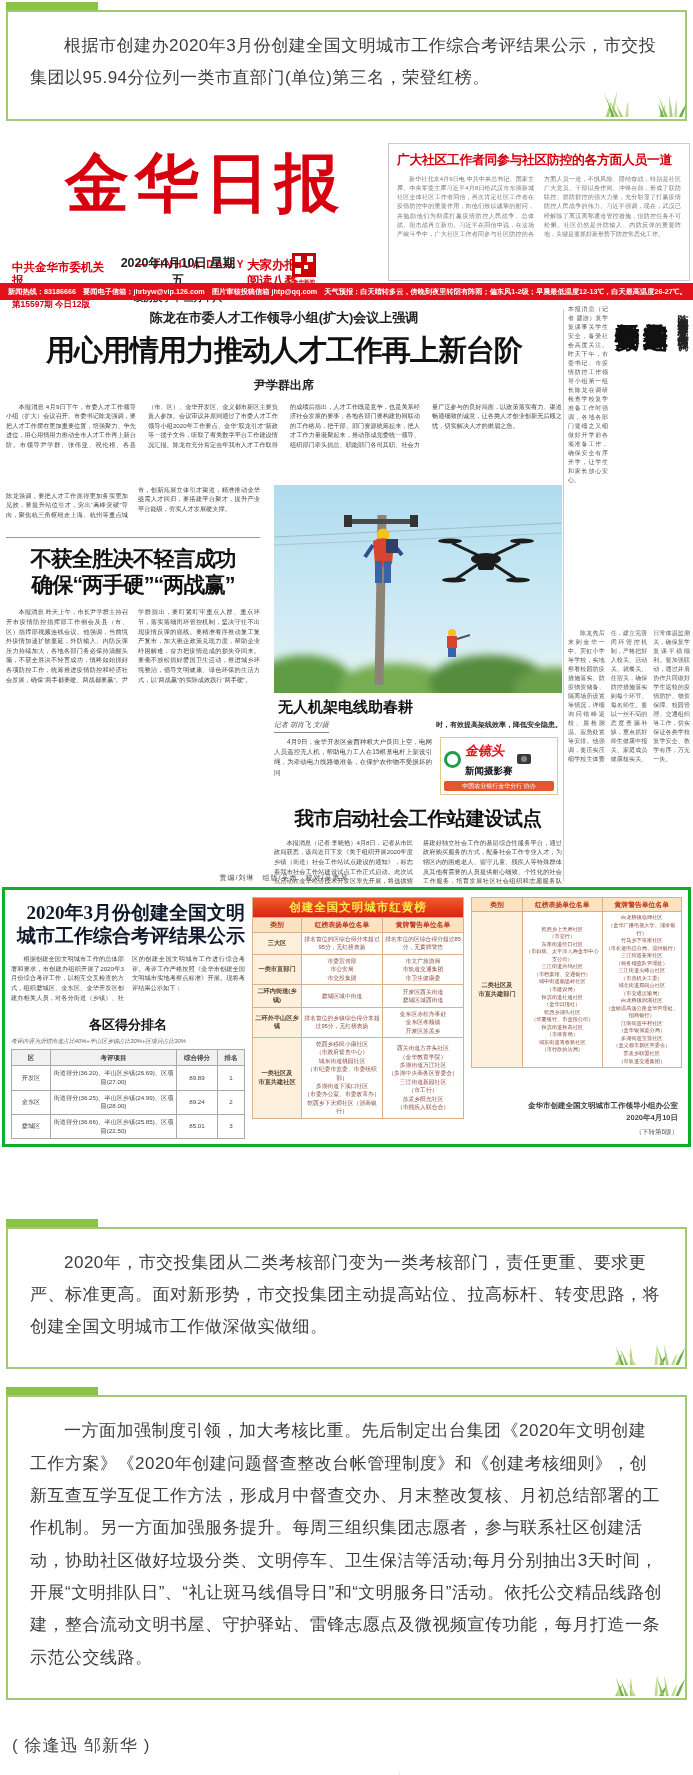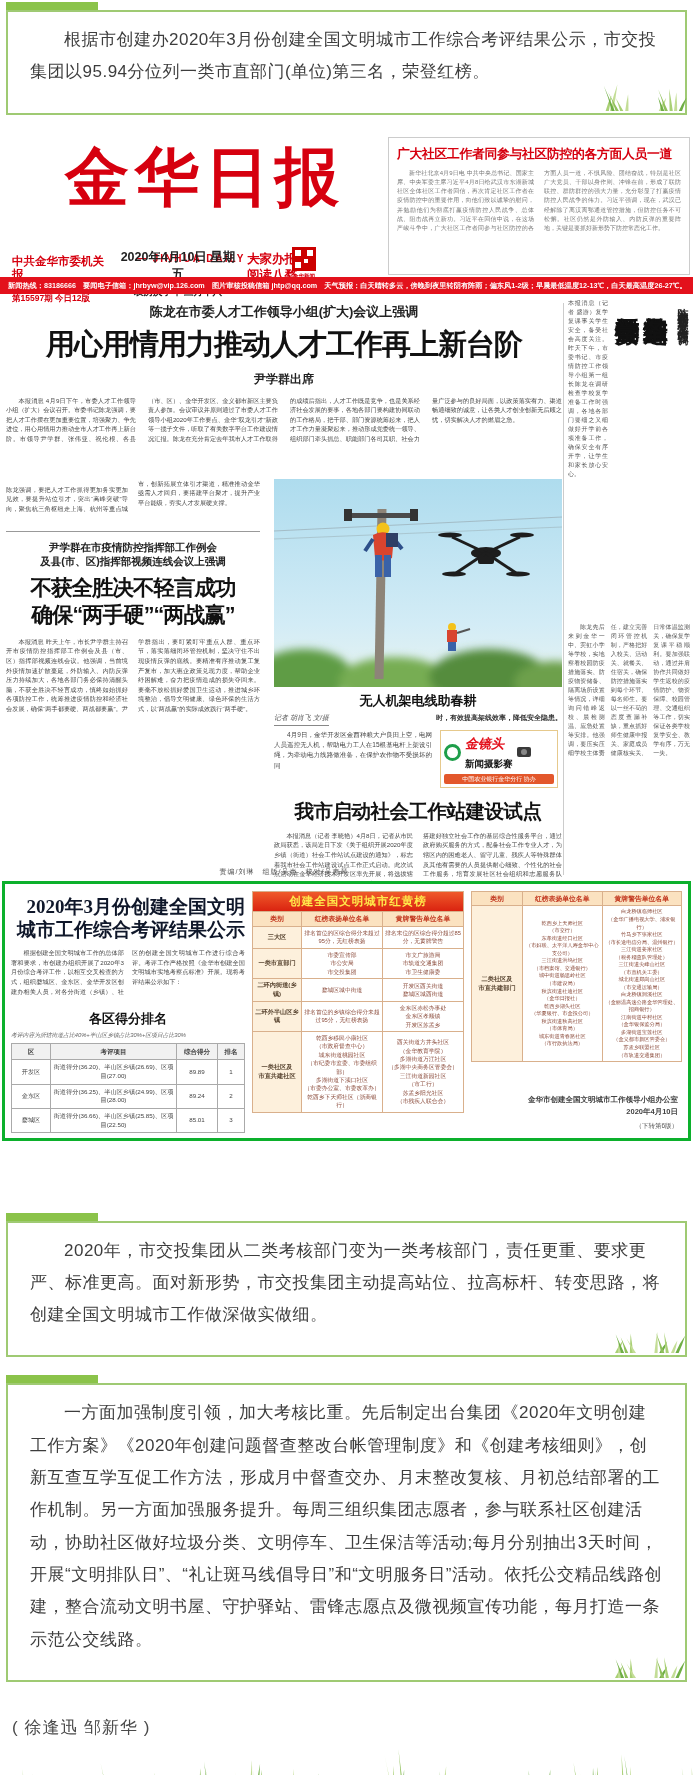--- a/index.html
+++ b/index.html
@@ -1,19 +1,19 @@
 <!DOCTYPE html>
 <html><head>
 <meta charset="utf-8">
 <style>
   html,body{margin:0;padding:0;background:#fff;}
   .page{width:693px;margin:0 auto;background:#fff;font-family:"Liberation Sans",sans-serif;color:#333;overflow:hidden;}
 
   
-  .gbox{position:relative;margin:8px 6px 0;border:2px solid #9fca73;background:#fff;padding:12px 22px 24px;}
+  .gbox{position:relative;margin:8px 6px 0;border:2px solid #9fca73;background:#fff;padding:18px 22px 24px;}
   .gbox .tab{position:absolute;left:-2px;top:-10px;width:92px;height:26px;background:#8bc34a;z-index:-1;}
   .gbox .txt{font-size:17px;line-height:1.9;color:#3d3d3d;text-indent:2em;letter-spacing:.5px;font-weight:500;}
   .gbox .corner-grass{position:absolute;right:10px;bottom:2px;}
   .page{position:relative;z-index:0;}
 
   
   .paper{position:relative;height:1020px;margin-top:12px;background:#fff;font-family:"Liberation Sans",sans-serif;}
   .red{color:#d6000f;}
   .mast-title{position:absolute;left:40px;top:2px;width:330px;text-align:center;font-family:"DejaVu Serif",serif;font-weight:bold;color:#d6000f;font-size:64px;letter-spacing:6px;line-height:1.5;}
   .mast-en{position:absolute;left:34px;top:106px;width:330px;text-align:center;color:#d6000f;font-size:10px;letter-spacing:2px;font-weight:bold;margin-top:20px;}
@@ -49,21 +49,21 @@
   .lower{position:absolute;left:6px;top:352px;width:556px;display:flex;gap:14px;}
   .lcol{width:258px;}
   .lcol .cont{column-count:2;column-gap:10px;font-size:6.2px;line-height:1.55;color:#444;text-align:justify;height:44px;overflow:hidden;}
   .lcol .rule{border-top:1px solid #999;margin:8px 0 8px;}
   .yin-kicker{text-align:center;font-size:10.5px;font-weight:bold;color:#222;white-space:pre-line;line-height:1.4;}
   .yin-head{text-align:center;font-size:21.5px;font-weight:bold;color:#111;white-space:pre-line;line-height:1.25;margin:6px 0 8px;letter-spacing:-1px;}
   .cols2{column-count:2;column-gap:10px;font-size:6.2px;line-height:1.55;color:#444;text-align:justify;height:150px;overflow:hidden;}
 
   .pcol{width:288px;}
   .photo{width:288px;height:208px;display:block;}
-  .pcap{text-align:center;font-size:13px;font-weight:bold;color:#111;margin:5px 4px 3px;}
+  .pcap{text-align:left;font-size:15px;font-weight:bold;color:#111;margin:5px 4px 3px;}
   .prow1{display:flex;justify-content:space-between;font-size:7px;color:#333;margin:2px 0 4px;}
   .pby{border-bottom:1px solid #888;padding-bottom:2px;color:#555;font-style:italic;}
   .plead{font-weight:bold;}
   .prow2{display:flex;gap:8px;}
   .pbody{width:158px;font-size:6.5px;line-height:1.6;color:#444;text-align:justify;}
   .pbody p{margin:0;text-indent:2em;}
   .badge{width:118px;border:1px solid #e6c98c;padding:3px;box-sizing:border-box;align-self:flex-start;}
   .badge .top{display:flex;align-items:center;gap:4px;}
   .logo-ring{width:17px;height:17px;border-radius:50%;border:3px solid #1e9e4a;box-sizing:border-box;flex:none;}
   .badge .t1{color:#e3111c;font-weight:bold;font-size:13px;font-style:italic;}
@@ -177,22 +177,20 @@
         </div>
     </div>
 
     <div class="lower">
 
       <div class="lcol">
         <div class="cont">
             <p>陈龙强调，要把人才工作抓得更加务实更加见效，要提升站位引才，突出“高峰突破”导向，聚焦杭三角枢纽走上海、杭州等重点城市，创新拓展立体引才渠道，精准推动金华亟需人才回归，要搭建平台聚才，提升产业平台能级，夯实人才发展硬支撑。</p>
           </div>
         <div class="rule"></div>
-        <div class="yin-kicker">尹学群在市疫情防控指挥部工作例会
-及县(市、区)指挥部视频连线会议上强调</div>
         <div class="yin-head">不获全胜决不轻言成功
 确保“两手硬”“两战赢”</div>
         <div class="cols2">
             <p>本报消息 昨天上午，市长尹学群主持召开市疫情防控指挥部工作例会及县（市、区）指挥部视频连线会议。他强调，当前境外疫情加速扩散蔓延，外防输入、内防反弹压力持续加大，各地各部门务必保持清醒头脑，不获全胜决不轻言成功，慎终如始抓好各项防控工作，统筹推进疫情防控和经济社会发展，确保“两手都要硬、两战都要赢”。尹学群指出，要盯紧盯牢重点人群、重点环节，落实落细闭环管控机制，坚决守住不出现疫情反弹的底线。要精准有序推动复工复产复市，加大惠企政策兑现力度，帮助企业纾困解难，奋力把疫情造成的损失夺回来。要毫不放松抓好爱国卫生运动，推进城乡环境整治，倡导文明健康、绿色环保的生活方式，以“两战赢”的实际成效践行“两手硬”。</p>
           </div>
       </div>
 
       <div class="pcol">
         <svg class="photo" viewBox="0 0 288 208">
           <defs>

